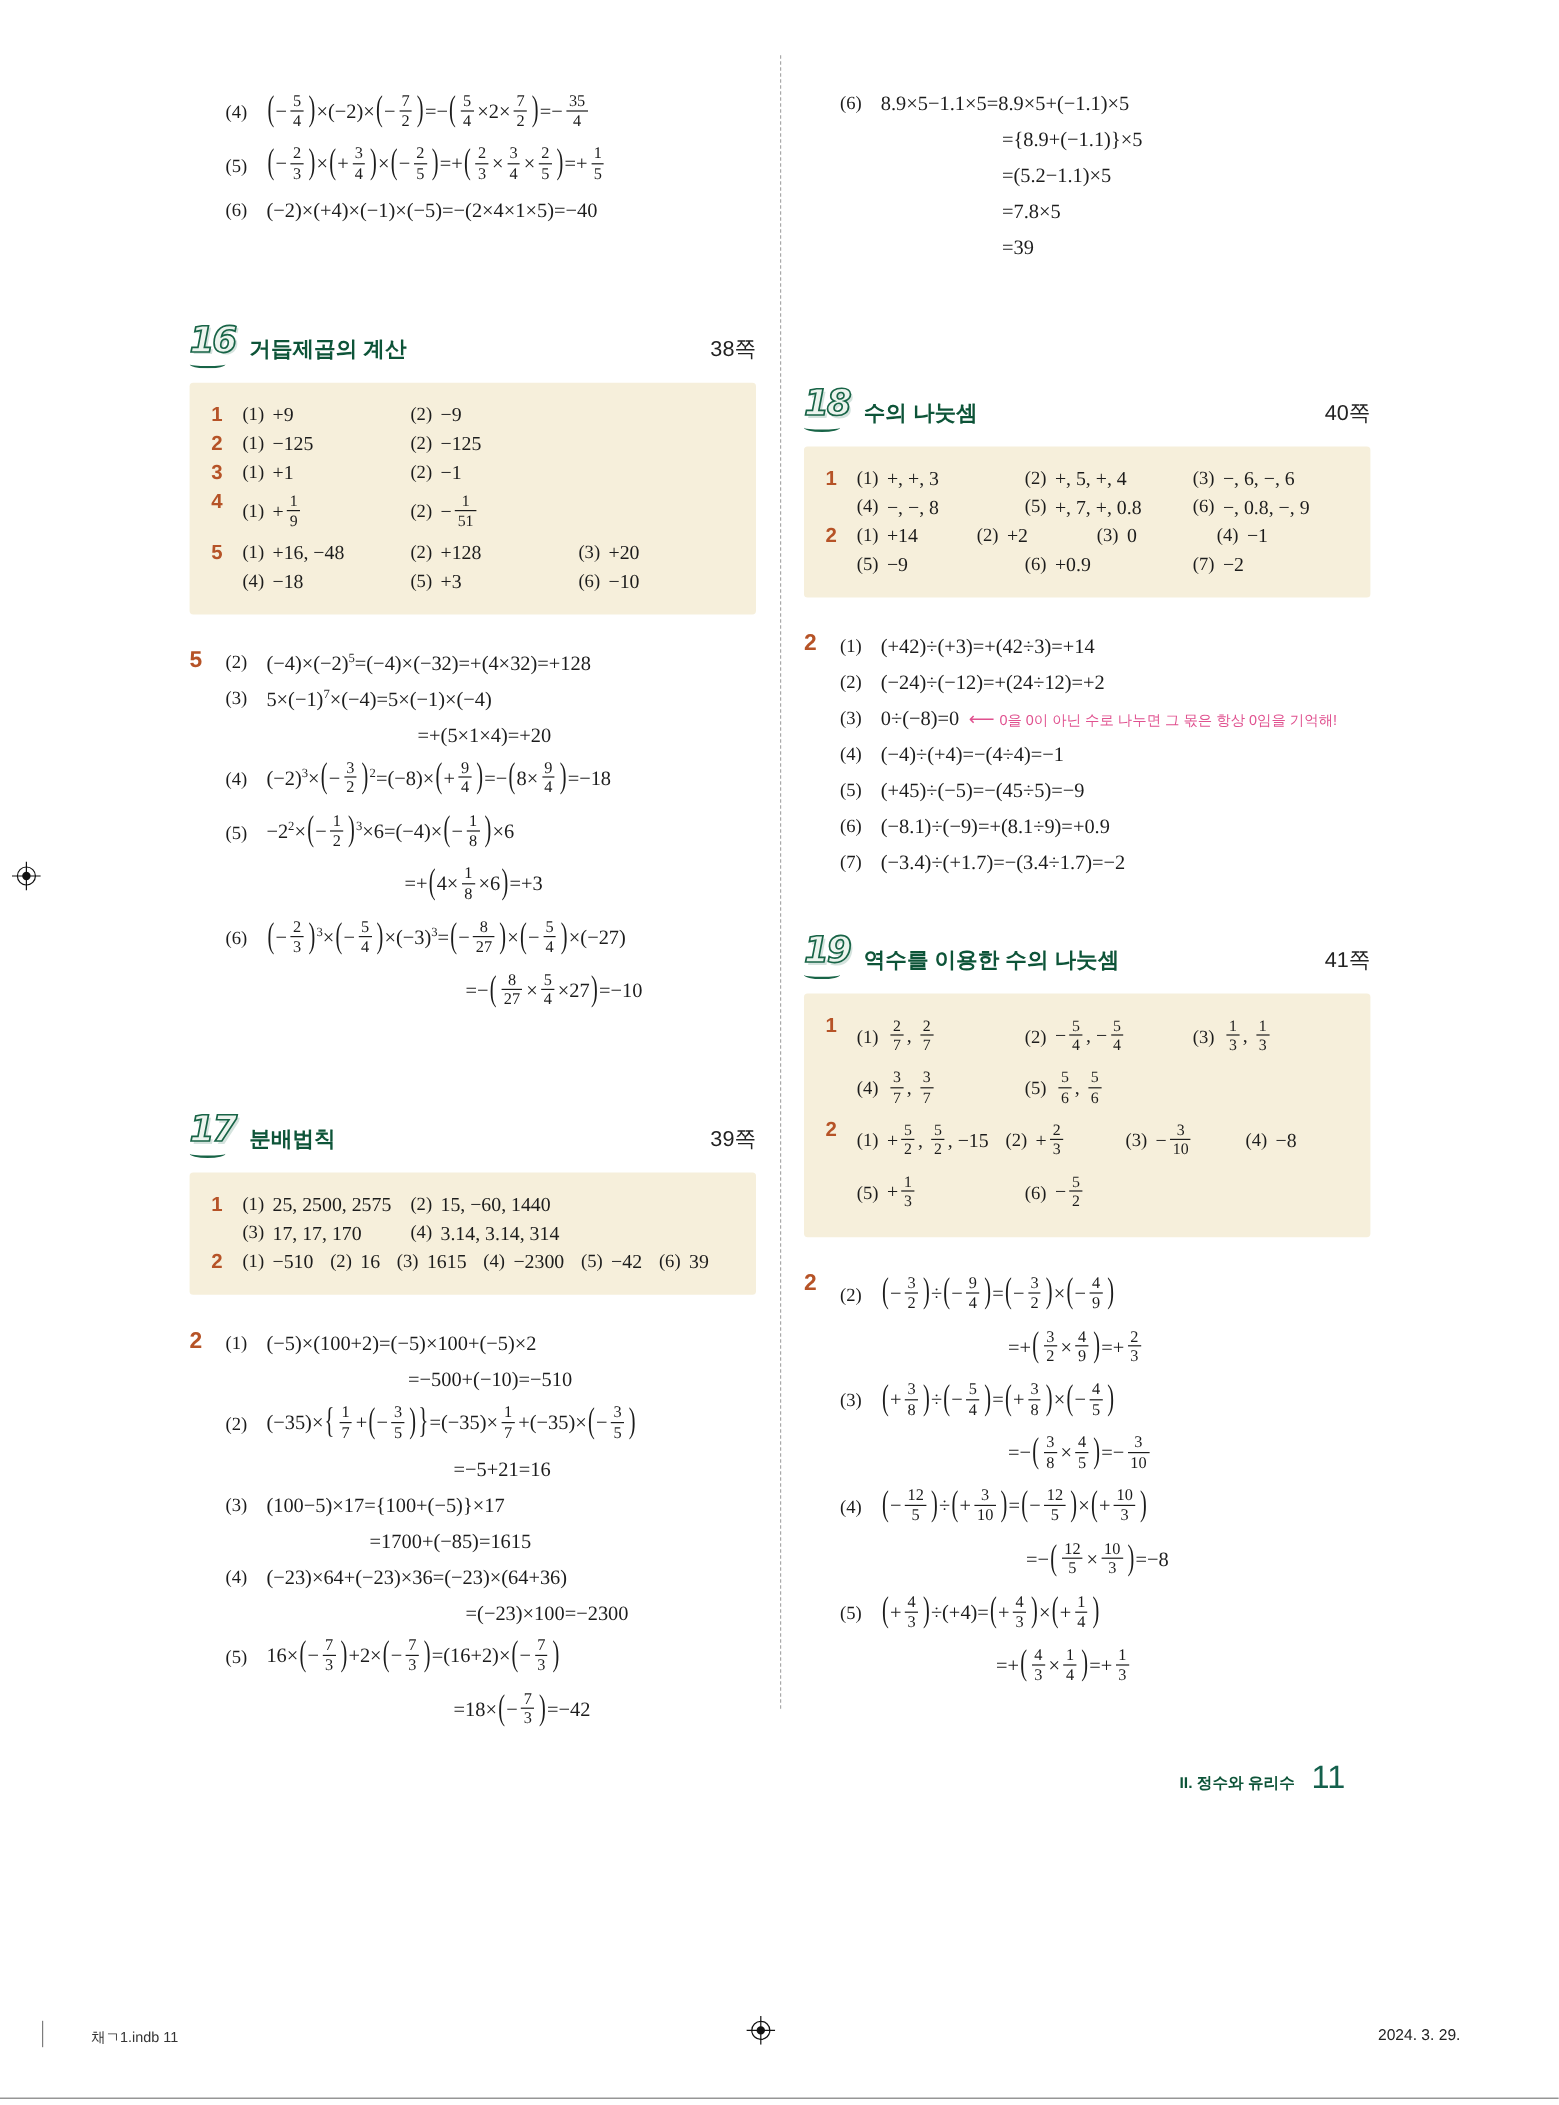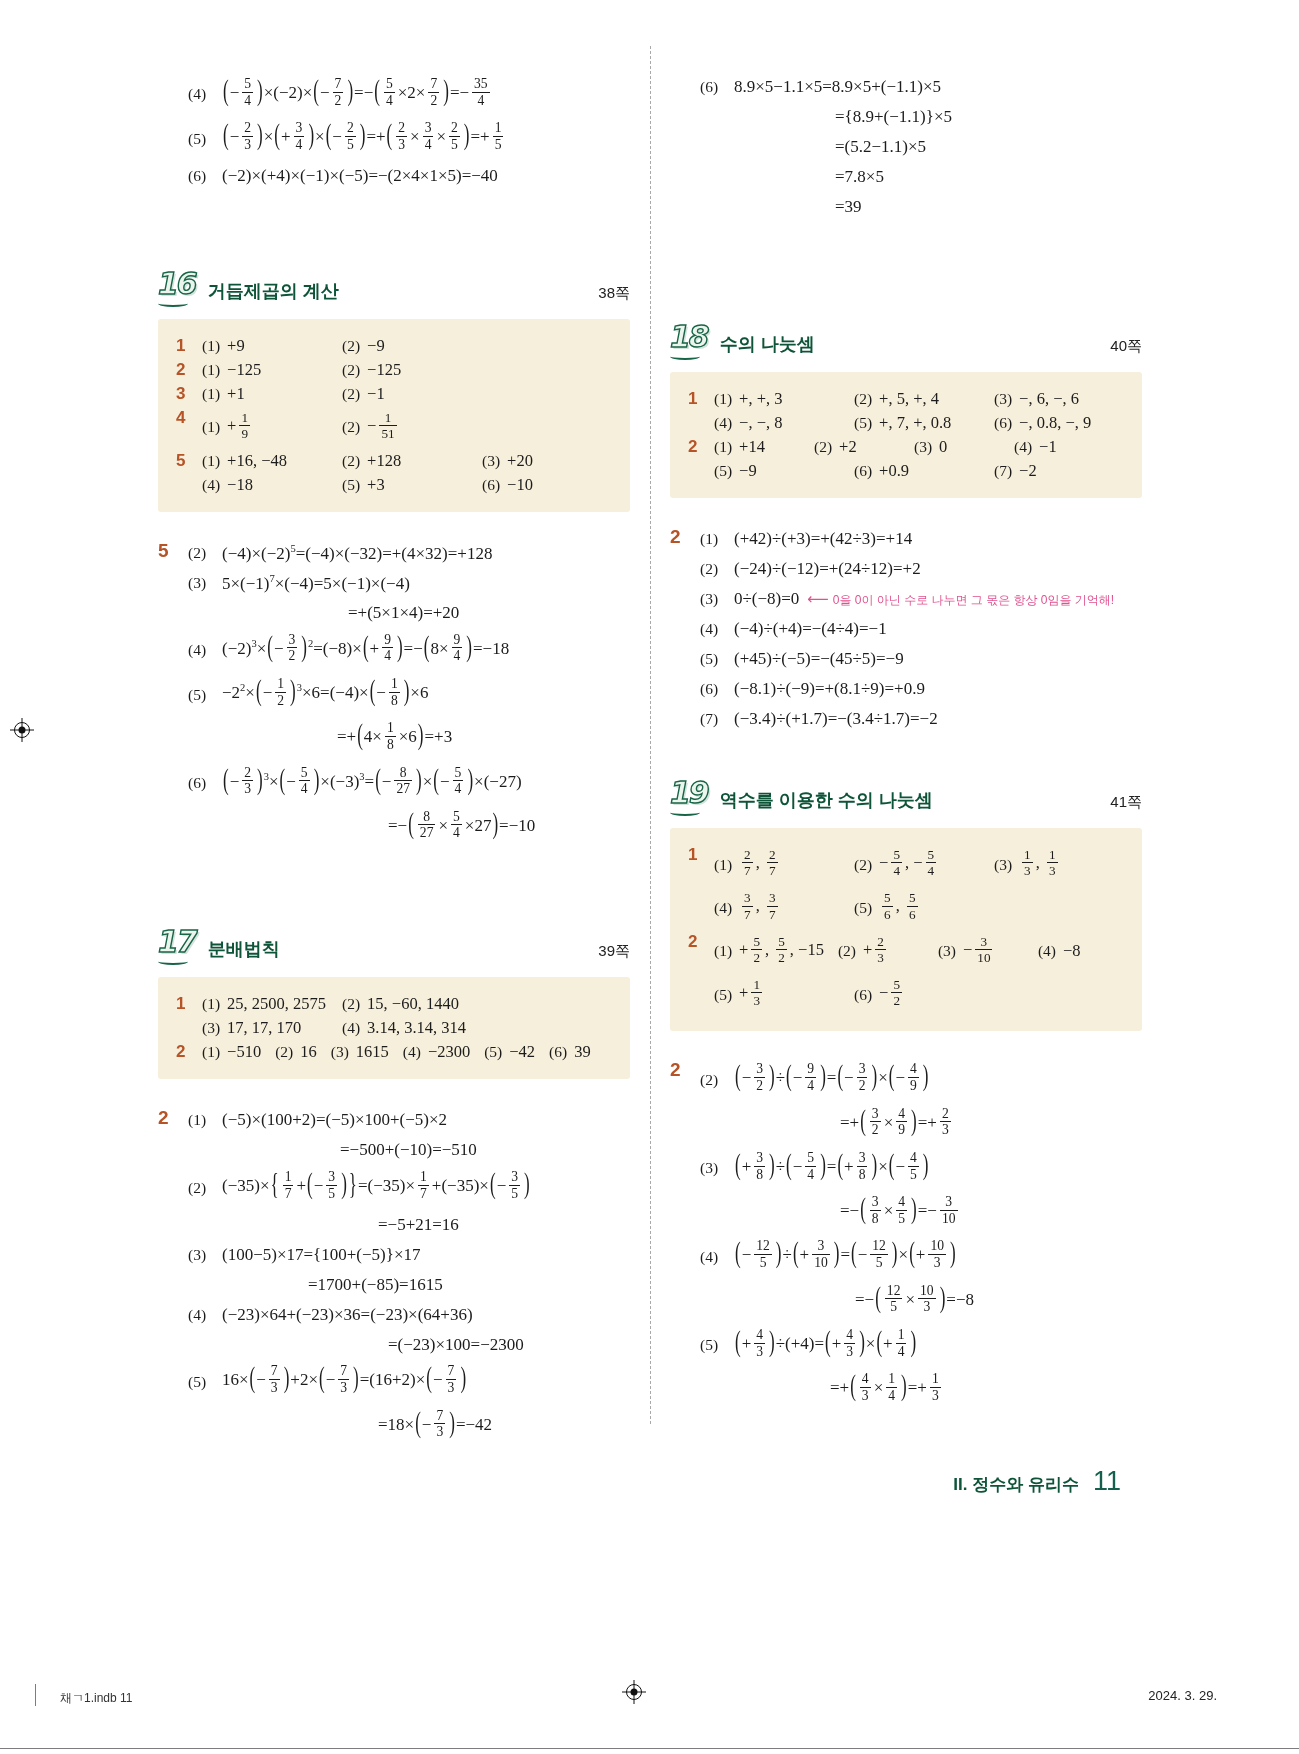--- a/index.html
+++ b/index.html
@@ -14,21 +14,21 @@
 
   
   .sec-header { display:flex; align-items:flex-end; gap:12px; }
   .sec-icon { font-family:"DejaVu Sans", sans-serif; font-size:30px; font-weight:800;
               font-style:italic; line-height:1; letter-spacing:-2px;
               color:#ecf4ee; -webkit-text-stroke:1.4px #186447;
               text-shadow:2px 2px 0 rgba(24,100,71,.18); }
   .sec-icon::after { content:""; display:block; width:30px; height:5px;
               border-bottom:2px solid #186447; border-radius:50%; margin-top:1px; }
   .sec-title { font-size:18px; font-weight:700; color:#0d5438; padding-bottom:4px; }
-  .sec-page { margin-left:auto; font-size:15px; color:#222; padding-bottom:4px; }
+  .sec-page { margin-left:auto; font-size:18px; color:#222; padding-bottom:4px; }
 
   
   .ans-box { background:#f6efdb; border-radius:3px; margin-top:12px; padding:13px 14px; }
   .box-row { display:flex; align-items:flex-start; margin:4px 0; font-size:16.5px; }
   .row-num { flex:0 0 30px; padding-left:4px; color:#b65327; font-weight:700;
              font-size:17px; }
   .box-cells { flex:1; display:flex; flex-wrap:wrap; column-gap:14px; row-gap:4px;
                font-family:"Liberation Serif", serif; }
   .box-cell { display:inline-flex; align-items:center; gap:7px; min-width:126px; }
   .box-cell.cells-4 { min-width:86px; }
@@ -60,24 +60,24 @@
         padding:0 1px; position:relative; top:-1px; }
 
   
   .note { font-family:"Liberation Sans", sans-serif; color:#e0518f; font-size:12px;
           margin-left:8px; white-space:nowrap; }
   .note .arrow { font-size:15px; margin-right:5px; letter-spacing:-1px; }
 
   
   .footer { position:absolute; right:178px; top:1466px; display:flex;
             align-items:baseline; gap:14px; }
-  .footer-section { color:#0d5438; font-weight:700; font-size:17px; }
+  .footer-section { color:#0d5438; font-weight:700; font-size:13px; }
   .footer-page { color:#14604c; font-size:27px; }
 
-  .print-info { position:absolute; left:60px; top:1690px; font-size:12px; color:#333; }
+  .print-info { position:absolute; left:76px; top:1690px; font-size:12px; color:#333; }
   .print-date { position:absolute; right:82px; top:1688px; font-size:13px; color:#222; }
   .bottom-rule { position:absolute; left:0; top:1748px; width:100%; height:1px; background:#7d7d7d; }
   .crop-tick { position:absolute; left:35px; top:1684px; width:1px; height:22px; background:#7d7d7d; }
 
   .regmark { position:absolute; color:#111; }
   .regmark-left { left:10px; top:718px; }
   .regmark-bottom { left:622px; top:1680px; }
 </style>
 </head>
 <body>

